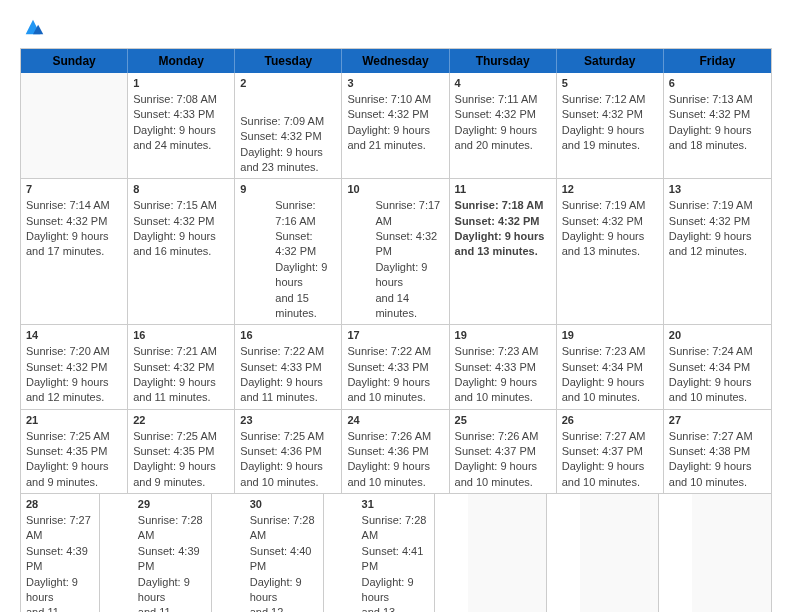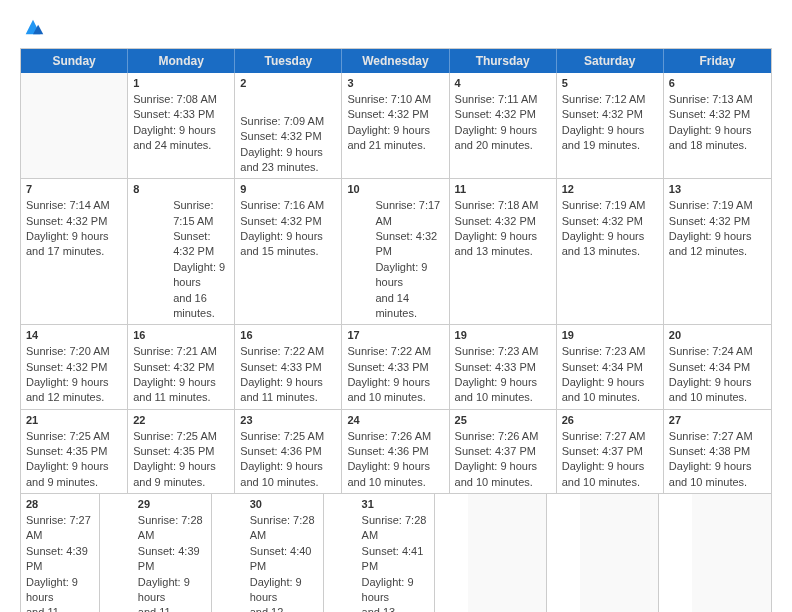--- a/index.html
+++ b/index.html
@@ -48,21 +48,21 @@
       display: flex;
       flex-direction: column;
       border: 1px solid #ccc;
     }
     .cal-header {
       display: grid;
       grid-template-columns: repeat(7, 1fr);
       background: #1a6cc4;
     }
     .cal-header-cell {
-      color: #e5e5e5;
+      color: #000000;
       font-size: 12px;
       font-weight: bold;
       text-align: center;
       padding: 5px 2px;
       border-right: 1px solid rgba(255,255,255,0.3);
     }
     .cal-header-cell:last-child { border-right: none; }
     .cal-body {
       flex: 1;
       display: flex;
@@ -184,42 +184,42 @@
         <div class="cal-row">
           <div class="cal-cell">
             <span class="day-num">7</span>
             <div class="cell-info" style="white-space: pre-line;">Sunrise: 7:14 AM
 Sunset: 4:32 PM
 Daylight: 9 hours
 and 17 minutes.</div>
           </div>
           <div class="cal-cell">
             <span class="day-num">8</span>
-            <div class="cell-info" style="white-space: pre-line; margin-left: 40px;">Sunrise: 7:15 AM
+            <div class="cell-info" style="white-space: pre-line;">Sunrise: 7:15 AM
 Sunset: 4:32 PM
 Daylight: 9 hours
 and 16 minutes.</div>
           </div>
           <div class="cal-cell">
             <span class="day-num">9</span>
-            <div class="cell-info" style="white-space: pre-line;">Sunrise: 7:16 AM
+            <div class="cell-info" style="white-space: pre-line; margin-left: 35px;">Sunrise: 7:16 AM
 Sunset: 4:32 PM
 Daylight: 9 hours
 and 15 minutes.</div>
           </div>
           <div class="cal-cell">
             <span class="day-num">10</span>
             <div class="cell-info" style="white-space: pre-line; margin-left: 28px;">Sunrise: 7:17 AM
 Sunset: 4:32 PM
 Daylight: 9 hours
 and 14 minutes.</div>
           </div>
           <div class="cal-cell">
             <span class="day-num">11</span>
-            <div class="cell-info" style="white-space: pre-line;">Sunrise: 7:18 AM
+            <div class="cell-info" style="white-space: pre-line; font-weight: bold;">Sunrise: 7:18 AM
 Sunset: 4:32 PM
 Daylight: 9 hours
 and 13 minutes.</div>
           </div>
           <div class="cal-cell">
             <span class="day-num">12</span>
             <div class="cell-info" style="white-space: pre-line;">Sunrise: 7:19 AM
 Sunset: 4:32 PM
 Daylight: 9 hours
 and 13 minutes.</div>

